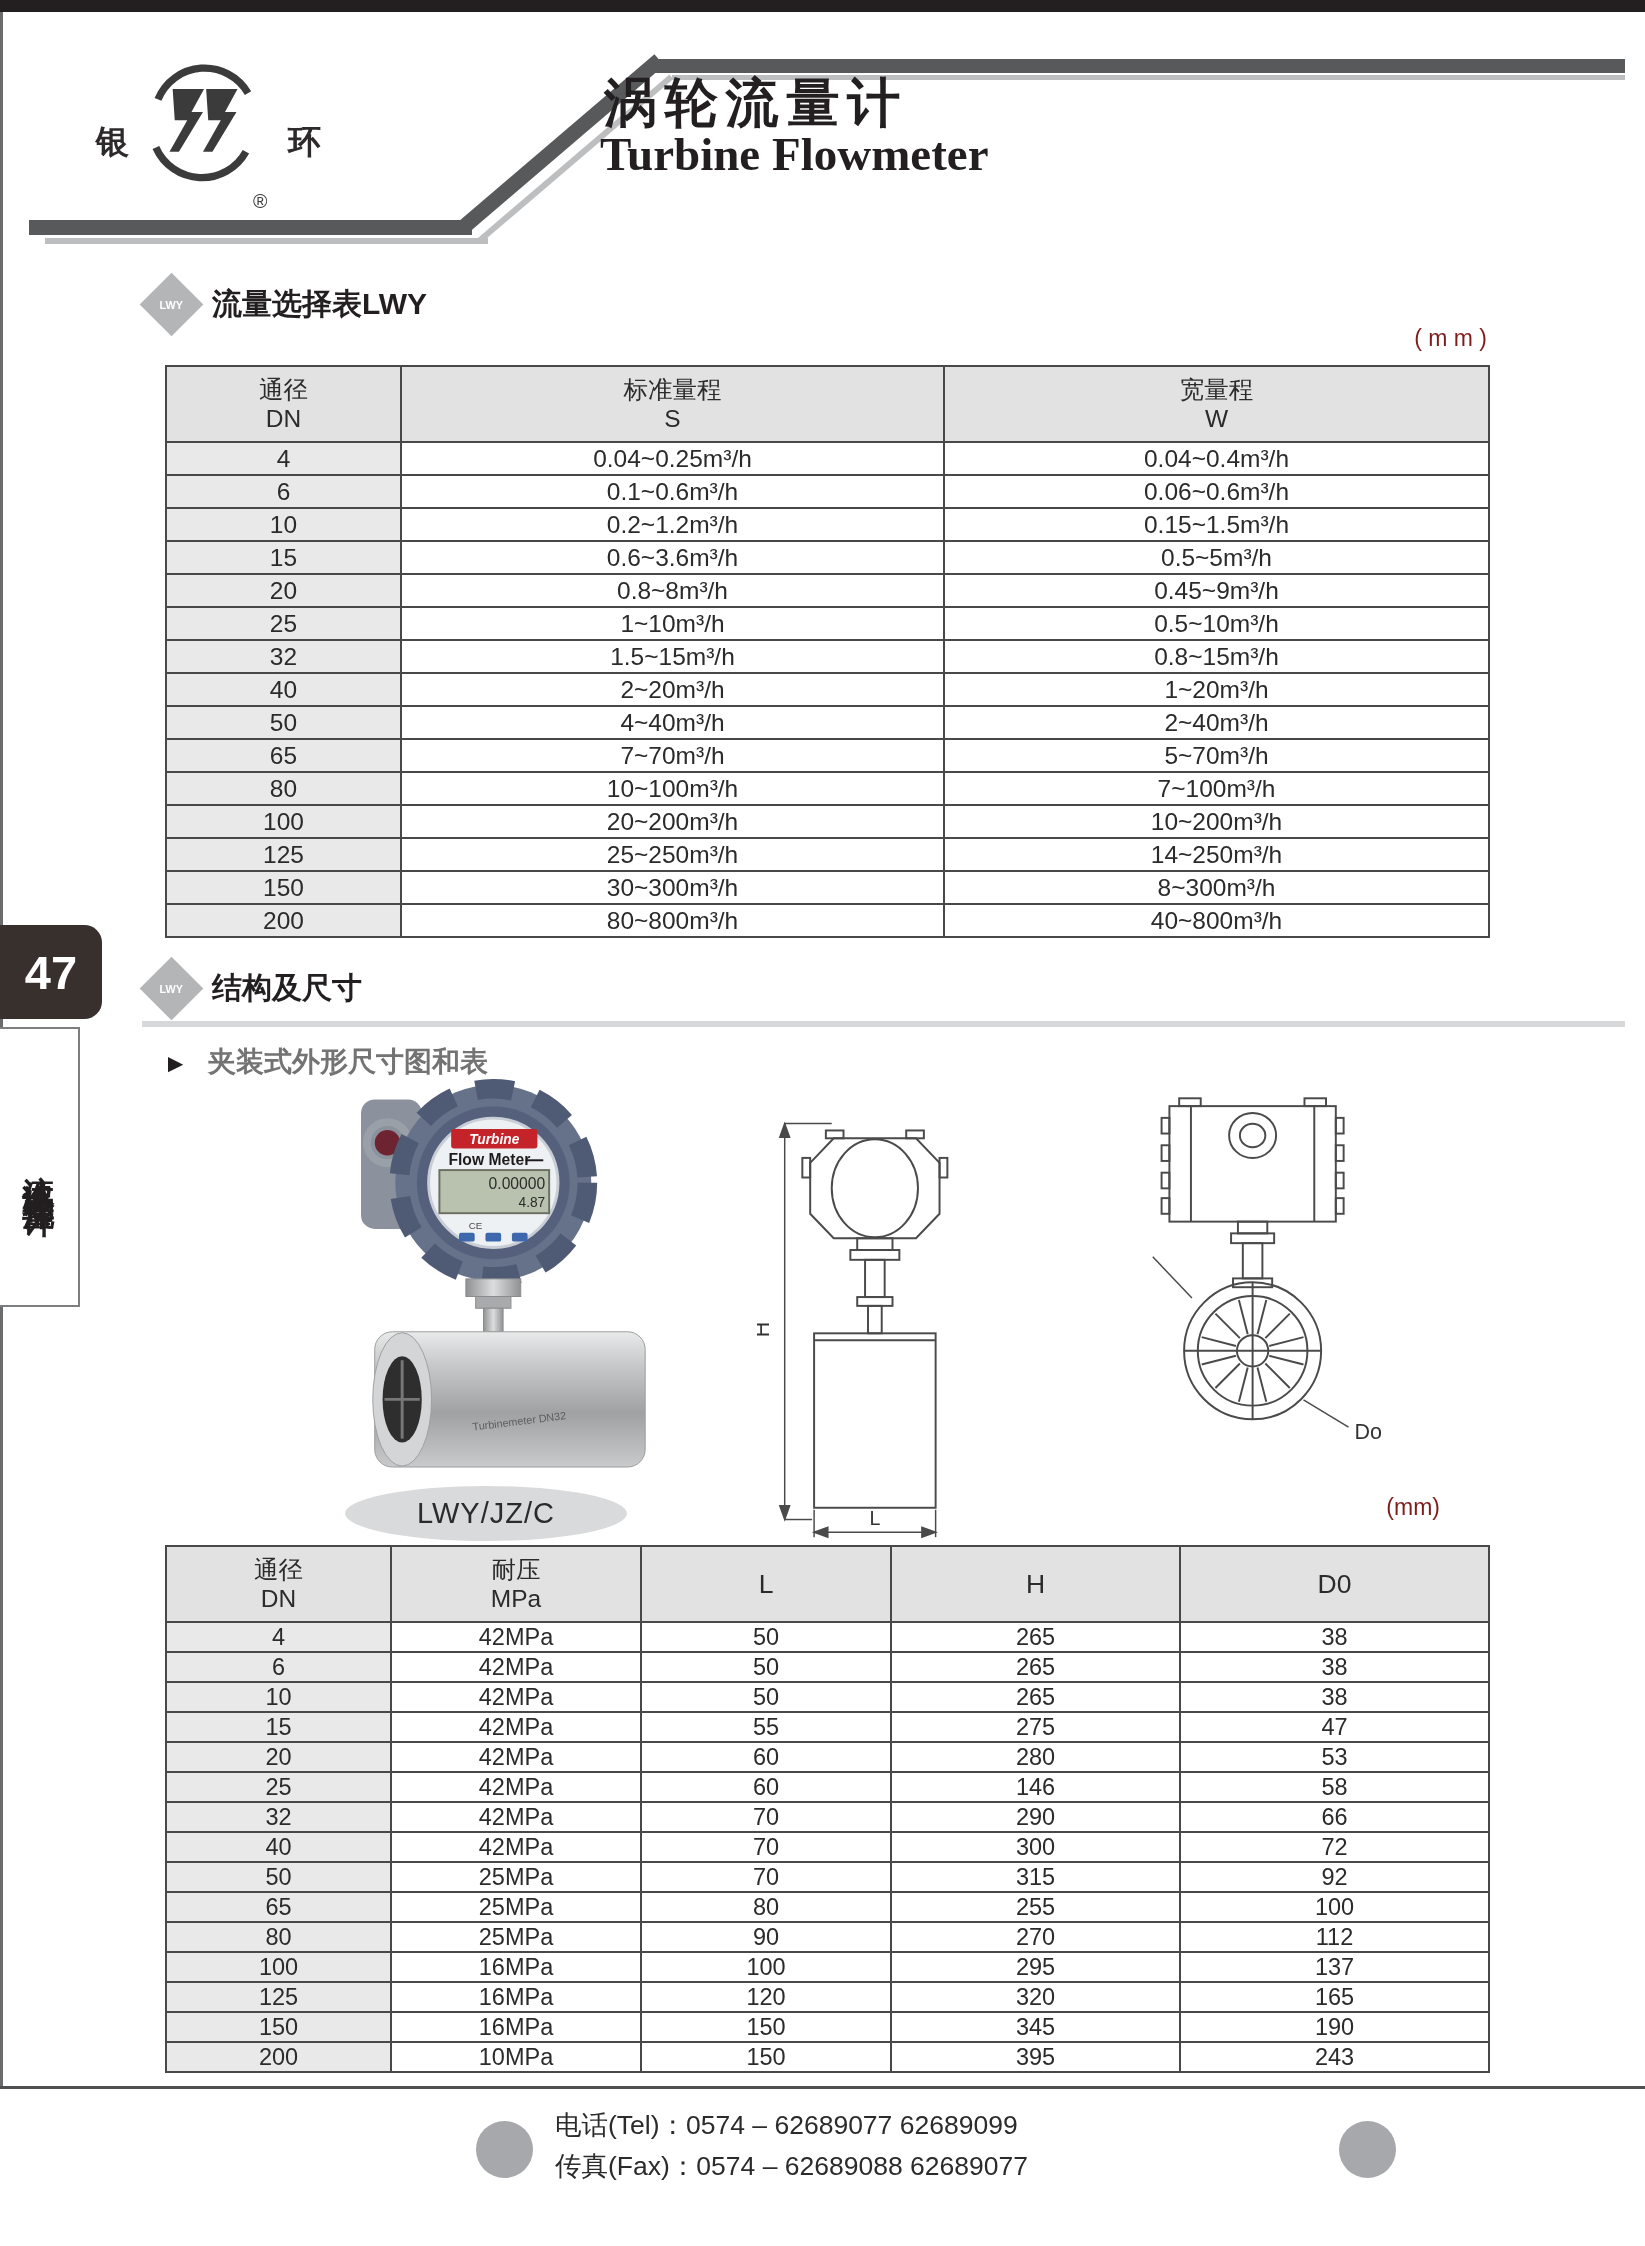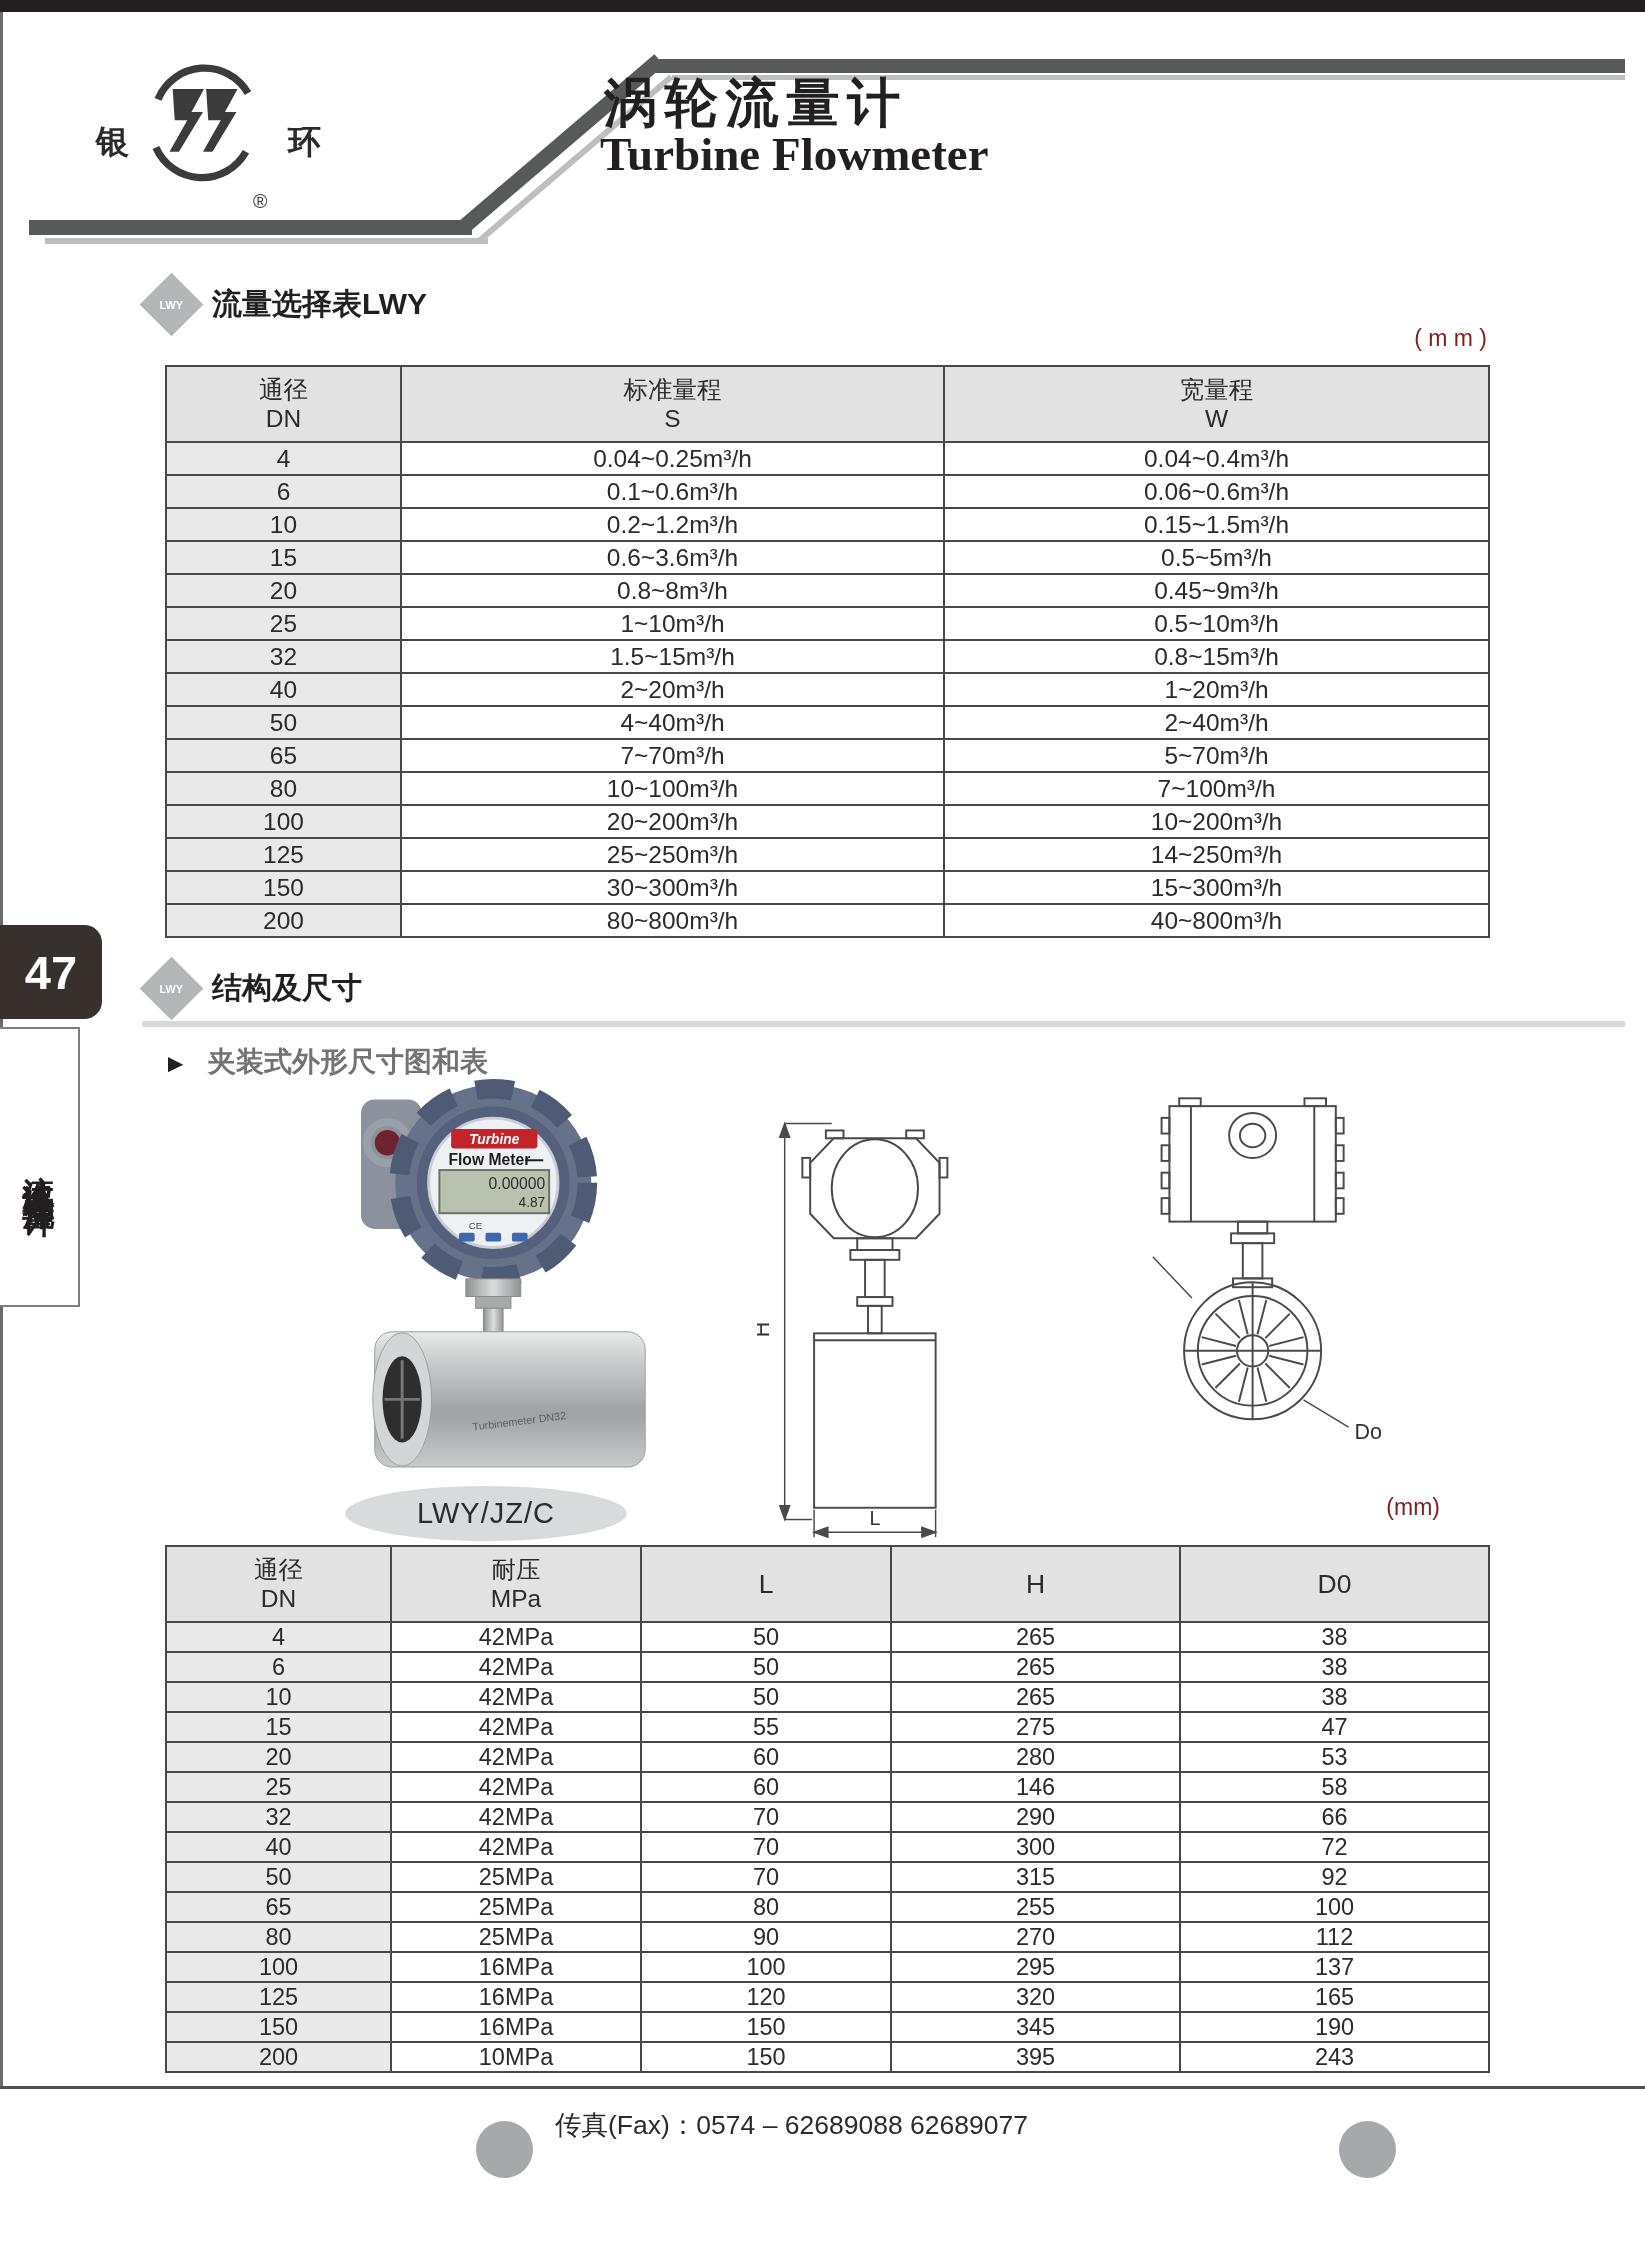--- a/index.html
+++ b/index.html
@@ -184,21 +184,21 @@
           <td>10~200m³/h</td>
         </tr>
     <tr>
           <td class="dn">125</td>
           <td>25~250m³/h</td>
           <td>14~250m³/h</td>
         </tr>
     <tr>
           <td class="dn">150</td>
           <td>30~300m³/h</td>
-          <td>15~300m³/h</td>
+          <td>8~300m³/h</td>
         </tr>
     <tr>
           <td class="dn">200</td>
           <td>80~800m³/h</td>
           <td>40~800m³/h</td>
         </tr>
   </tbody>
     </table>
 </div>
 
@@ -477,16 +477,17 @@
           <td>395</td>
           <td>243</td>
         </tr>
   </tbody>
     </table>
 </div>
 
 <div class="abs footrule"></div>
 <div class="abs footcircle" style="left:476px; top:2121px;"></div>
 <div class="abs foot-text" style="left:555px; top:2105px;">
+  <div><span>电话(Tel)：</span><span>0574 – 62689077  62689099</span></div>
   <div><span>传真(Fax)：</span><span>0574 – 62689088  62689077</span></div>
 </div>
 <div class="abs footcircle" style="left:1339px; top:2121px;"></div>
 
 
 </body></html>

